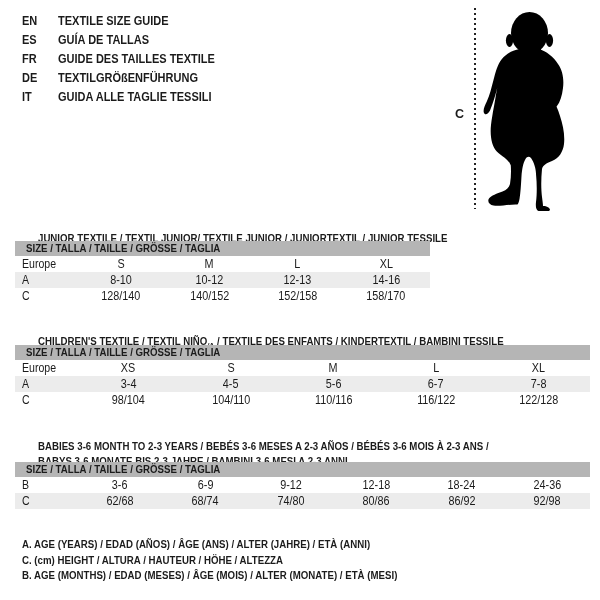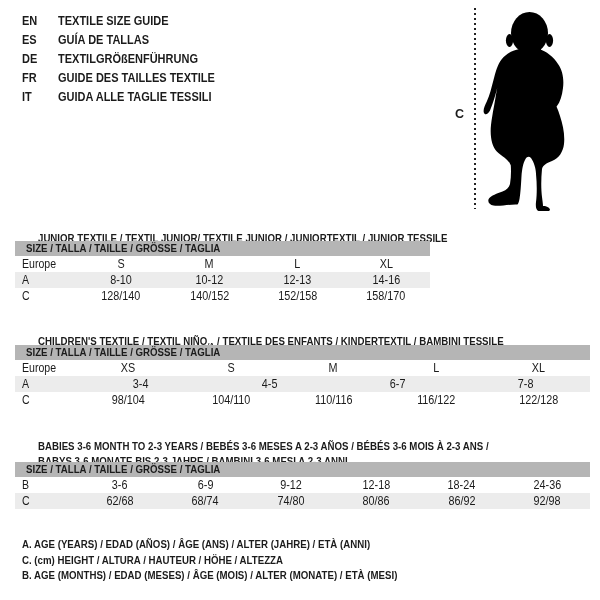--- a/index.html
+++ b/index.html
@@ -50,26 +50,26 @@
   <div class="langs" id="langs">
       <div class="lang-row">
         <span class="lang-code cond">EN</span>
         <span class="cond">TEXTILE SIZE GUIDE</span>
       </div>
       <div class="lang-row">
         <span class="lang-code cond">ES</span>
         <span class="cond">GUÍA DE TALLAS</span>
       </div>
       <div class="lang-row">
+        <span class="lang-code cond">FR</span>
+        <span class="cond">GUIDE DES TAILLES TEXTILE</span>
+      </div>
+      <div class="lang-row">
         <span class="lang-code cond">DE</span>
         <span class="cond">TEXTILGRÖßENFÜHRUNG</span>
-      </div>
-      <div class="lang-row">
-        <span class="lang-code cond">FR</span>
-        <span class="cond">GUIDE DES TAILLES TEXTILE</span>
       </div>
       <div class="lang-row">
         <span class="lang-code cond">IT</span>
         <span class="cond">GUIDA ALLE TAGLIE TESSILI</span>
       </div>
     </div>
 
   <div class="dotline"></div>
   <div class="fig-label">C</div>
 
@@ -139,20 +139,21 @@
             <div class="cell"><span class="condc">XS</span></div>
             <div class="cell"><span class="condc">S</span></div>
             <div class="cell"><span class="condc">M</span></div>
             <div class="cell"><span class="condc">L</span></div>
             <div class="cell"><span class="condc">XL</span></div>
           </div>
           <div class="row shaded">
             <div class="cell label"><span class="cond">A</span></div>
             <div class="cell"><span class="condc">3-4</span></div>
             <div class="cell"><span class="condc">4-5</span></div>
+            <div class="cell"><span class="condc">5-6</span></div>
             <div class="cell"><span class="condc">6-7</span></div>
             <div class="cell"><span class="condc">7-8</span></div>
           </div>
           <div class="row">
             <div class="cell label"><span class="cond">C</span></div>
             <div class="cell"><span class="condc">98/104</span></div>
             <div class="cell"><span class="condc">104/110</span></div>
             <div class="cell"><span class="condc">110/116</span></div>
             <div class="cell"><span class="condc">116/122</span></div>
             <div class="cell"><span class="condc">122/128</span></div>

